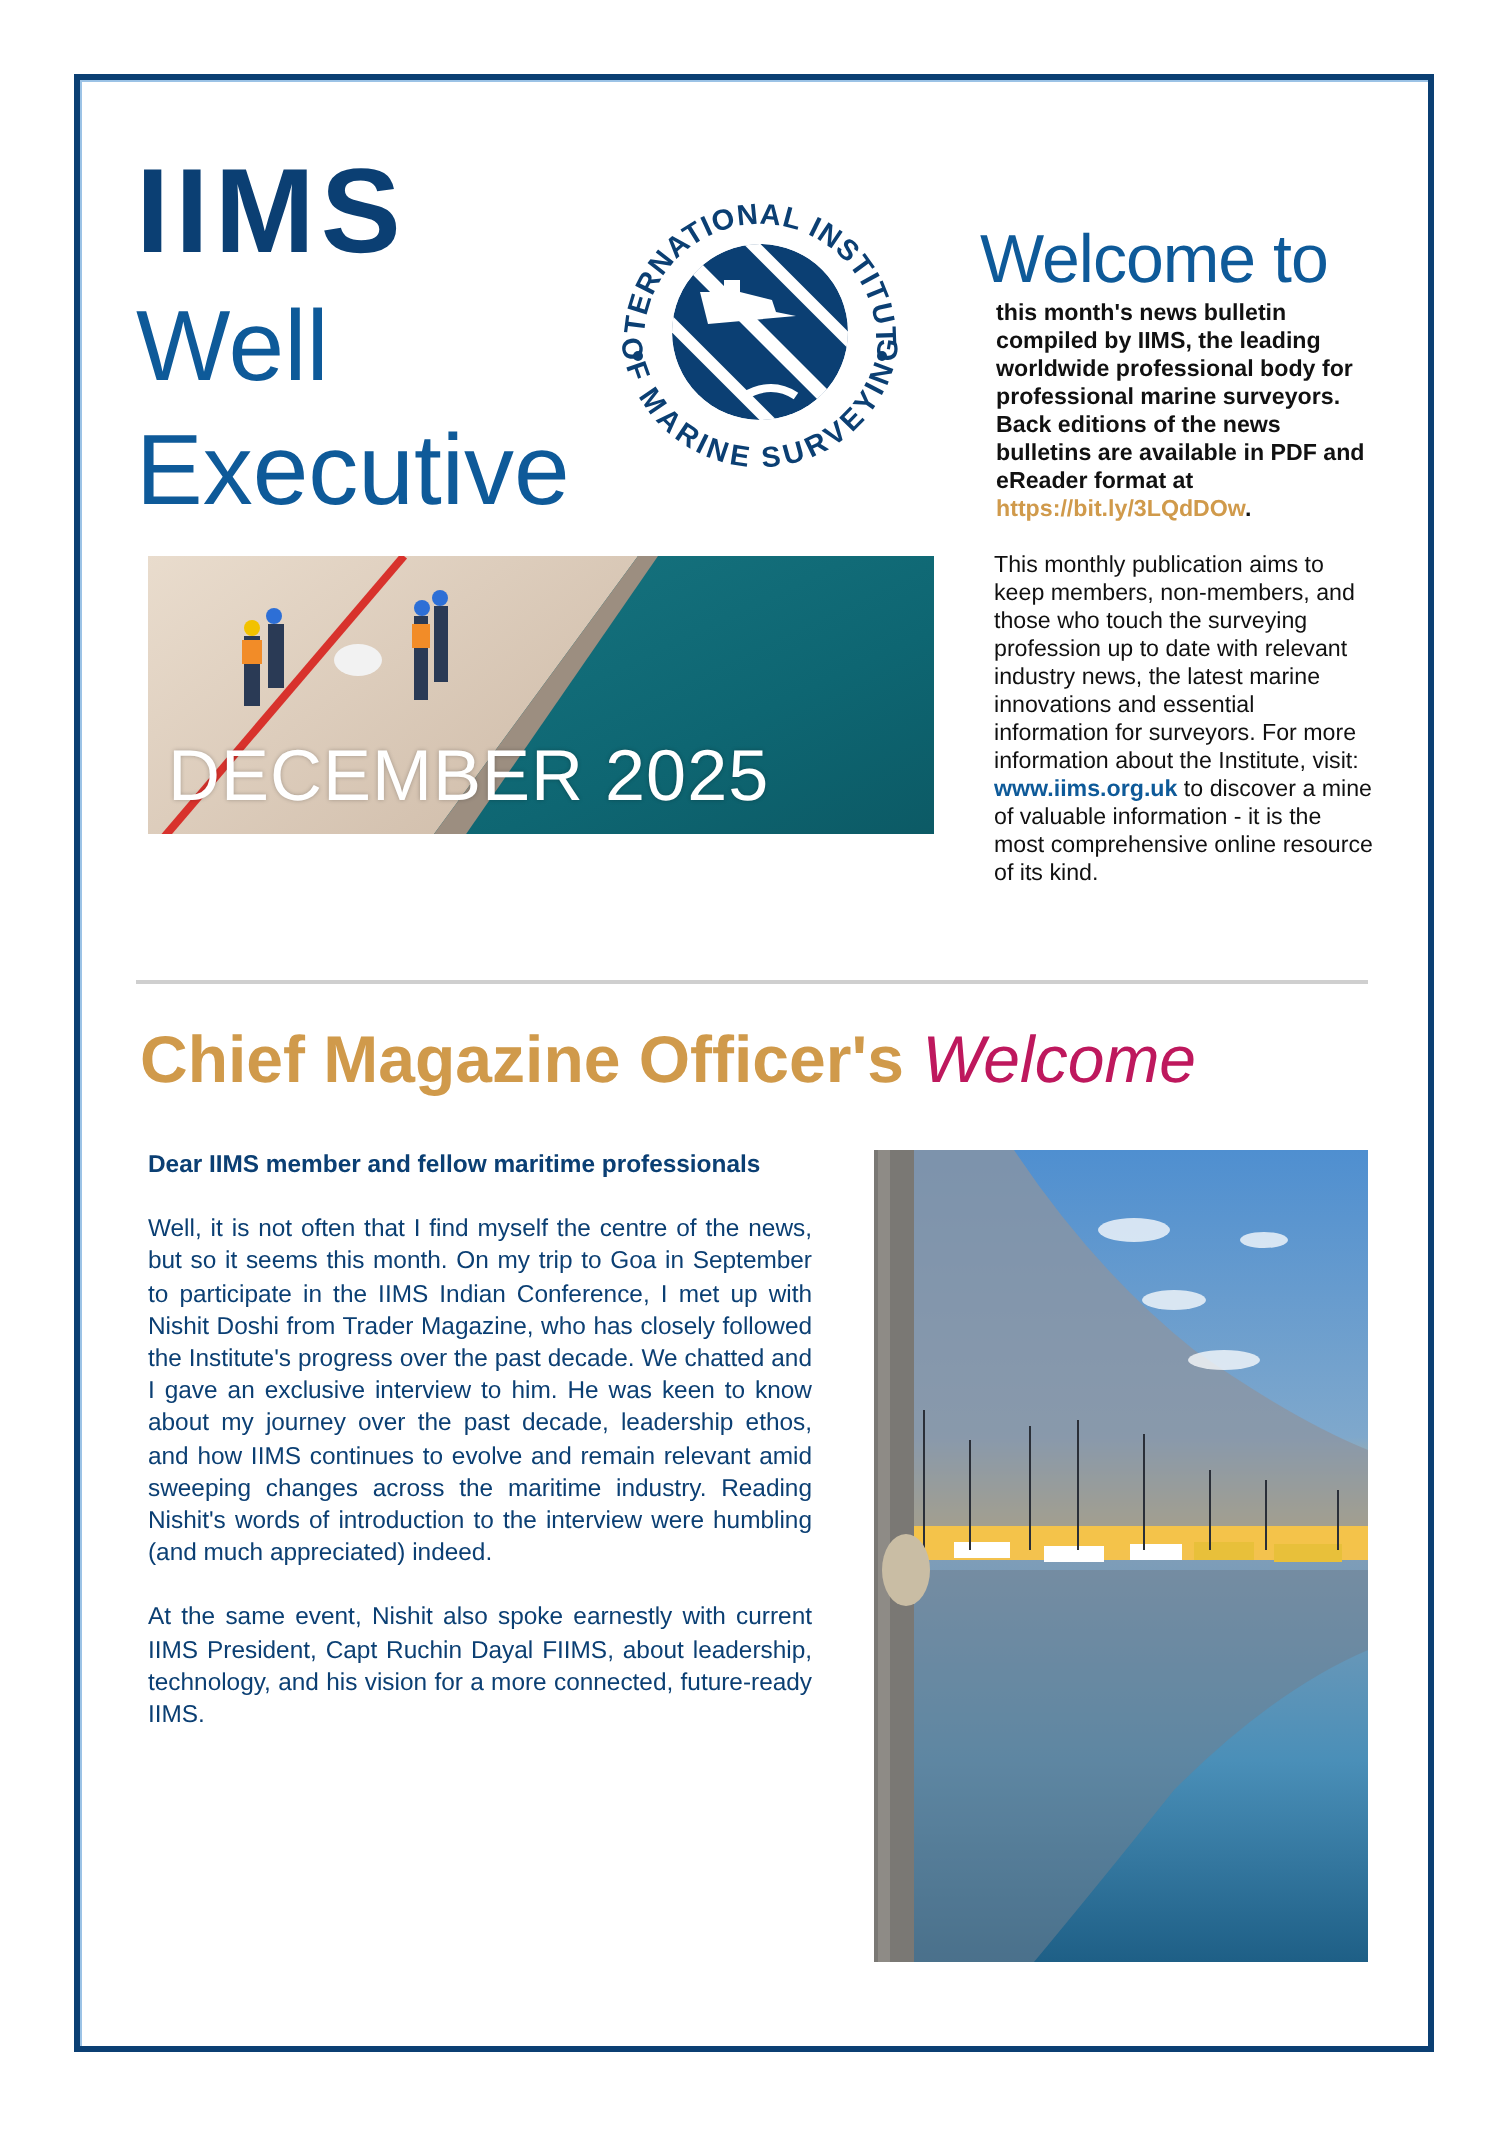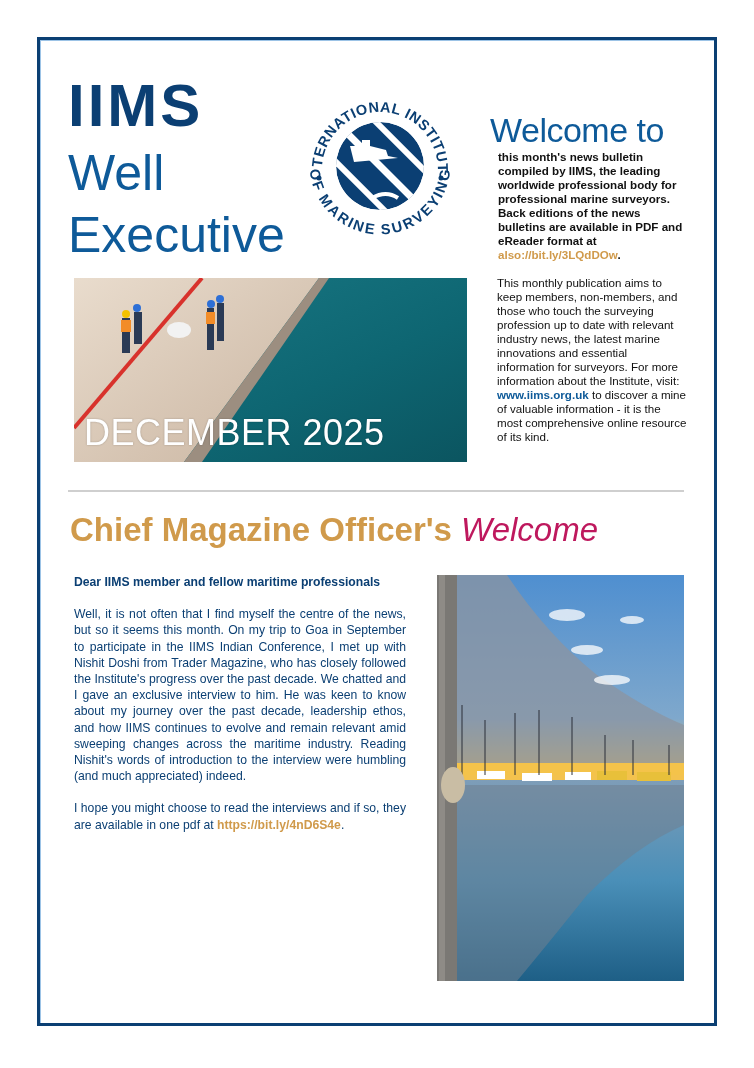--- a/index.html
+++ b/index.html
@@ -16,21 +16,21 @@
     .t-bulletin { top: 210px; }
     .logo { position: absolute; left: 300px; top: 86px; width: 160px; height: 160px; }
     .welcome-head { position: absolute; left: 490px; top: 112px; font-family: "Liberation Sans", sans-serif;
                     font-size: 34px; line-height: 36px; color: #0e5a99; letter-spacing: -0.5px; }
     .intro-bold { position: absolute; left: 498px; top: 150px; width: 185px; font-family: "Liberation Sans", sans-serif;
                   font-weight: bold; font-size: 11.6px; line-height: 14px; color: #111; }
     .link-gold { color: #d09a4b; font-weight: bold; }
     .intro-body { position: absolute; left: 497px; top: 276px; width: 190px; font-family: "Liberation Sans", sans-serif;
                   font-size: 11.6px; line-height: 14px; color: #111; }
     .link-blue { color: #0e5a99; font-weight: bold; text-align: center; }
-    .hero { position: absolute; left: 74px; top: 278px; width: 393px; height: 184px; overflow: hidden; }
+    .hero { position: absolute; left: 74px; top: 278px; width: 393px; height: 139px; overflow: hidden; }
     .hero-date { position: absolute; left: 10px; bottom: 8px; font-family: "Liberation Sans", sans-serif;
                  font-size: 36px; color: #ffffff; letter-spacing: 0.5px; text-shadow: 0 0 2px rgba(0,0,0,0.25); }
     .divider { position: absolute; left: 68px; top: 490px; width: 616px; height: 2px; background: #cfcfcf; }
     .ceo-title { position: absolute; left: 70px; top: 510px; font-family: "Liberation Sans", sans-serif;
                  font-size: 33px; line-height: 40px; white-space: nowrap; }
     .ceo-main { color: #d09a4b; font-weight: bold; }
     .ceo-italic { color: #be185d; font-style: italic; }
     .letter { position: absolute; left: 74px; top: 574px; width: 332px; font-family: "Liberation Sans", sans-serif;
               font-size: 12.2px; line-height: 16.2px; color: #0b3f73; }
     .letter p { margin: 0 0 16px 0; text-align: justify; }
@@ -70,21 +70,21 @@
       <line x1="5" y1="45" x2="130" y2="170" stroke="#ffffff" stroke-width="6"></line>
       <line x1="45" y1="5" x2="170" y2="130" stroke="#ffffff" stroke-width="6"></line>
       <polygon points="50,60 62,60 62,54 70,54 70,60 86,64 88,70 98,72 54,76" fill="#ffffff"></polygon>
       <path d="M 72 112 Q 86 104 98 112" stroke="#ffffff" stroke-width="4" fill="none"></path>
     </g>
   </svg>
 </div>
 
 <div class="welcome-head">Welcome to</div>
 <div class="intro-bold">
-  <span>this month's news bulletin compiled by IIMS, the leading worldwide professional body for professional marine surveyors. Back editions of the news bulletins are available in PDF and eReader format at </span><span class="link-gold">also://bit.ly/3LQdDOw</span><span>.</span>
+  <span>this month's news bulletin compiled by IIMS, the leading worldwide professional body for professional marine surveyors. Back editions of the news bulletins are available in PDF and eReader format at </span><span class="link-gold">https://bit.ly/3LQdDOw</span><span>.</span>
 </div>
 <div class="intro-body">
   <span>This monthly publication aims to keep members, non-members, and those who touch the surveying profession up to date with relevant industry news, the latest marine innovations and essential information for surveyors. For more information about the Institute, visit: </span><span class="link-blue">www.iims.org.uk</span><span> to discover a mine of valuable information - it is the most comprehensive online resource of its kind.</span>
 </div>
 
 <div class="hero">
   <svg viewBox="0 0 393 184" width="393" height="184" preserveAspectRatio="none">
     <defs>
       <linearGradient id="sea" x1="0" y1="0" x2="1" y2="1">
         <stop offset="0" stop-color="#1a7a86"></stop>
@@ -122,21 +122,21 @@
 <div class="divider"></div>
 
 <div class="ceo-title">
   <span class="ceo-main">Chief Magazine Officer's</span>
   <span class="ceo-italic">Welcome</span>
 </div>
 
 <div class="letter">
   <p class="salutation">Dear IIMS member and fellow maritime professionals</p>
   <p>Well, it is not often that I find myself the centre of the news, but so it seems this month. On my trip to Goa in September to participate in the IIMS Indian Conference, I met up with Nishit Doshi from Trader Magazine, who has closely followed the Institute's progress over the past decade. We chatted and I gave an exclusive interview to him. He was keen to know about my journey over the past decade, leadership ethos, and how IIMS continues to evolve and remain relevant amid sweeping changes across the maritime industry. Reading Nishit's words of introduction to the interview were humbling (and much appreciated) indeed.</p>
-  <p><span>I hope you might choose to read the interviews and if so, they are available in one pdf at </span><span class="link-gold" style="font-weight:bold">https://bit.ly/4nD6S4e</span><span>.</span></p>
+  <p>At the same event, Nishit also spoke earnestly with current IIMS President, Capt Ruchin Dayal FIIMS, about leadership, technology, and his vision for a more connected, future-ready IIMS.</p>
 </div>
 
 <div class="marina">
   <svg viewBox="0 0 247 406" width="247" height="406" preserveAspectRatio="none">
     <defs>
       <linearGradient id="sky" x1="0" y1="0" x2="0" y2="1">
         <stop offset="0" stop-color="#4f8fd0"></stop>
         <stop offset="0.7" stop-color="#7fa8cc"></stop>
         <stop offset="0.95" stop-color="#f3c24e"></stop>
       </linearGradient>

